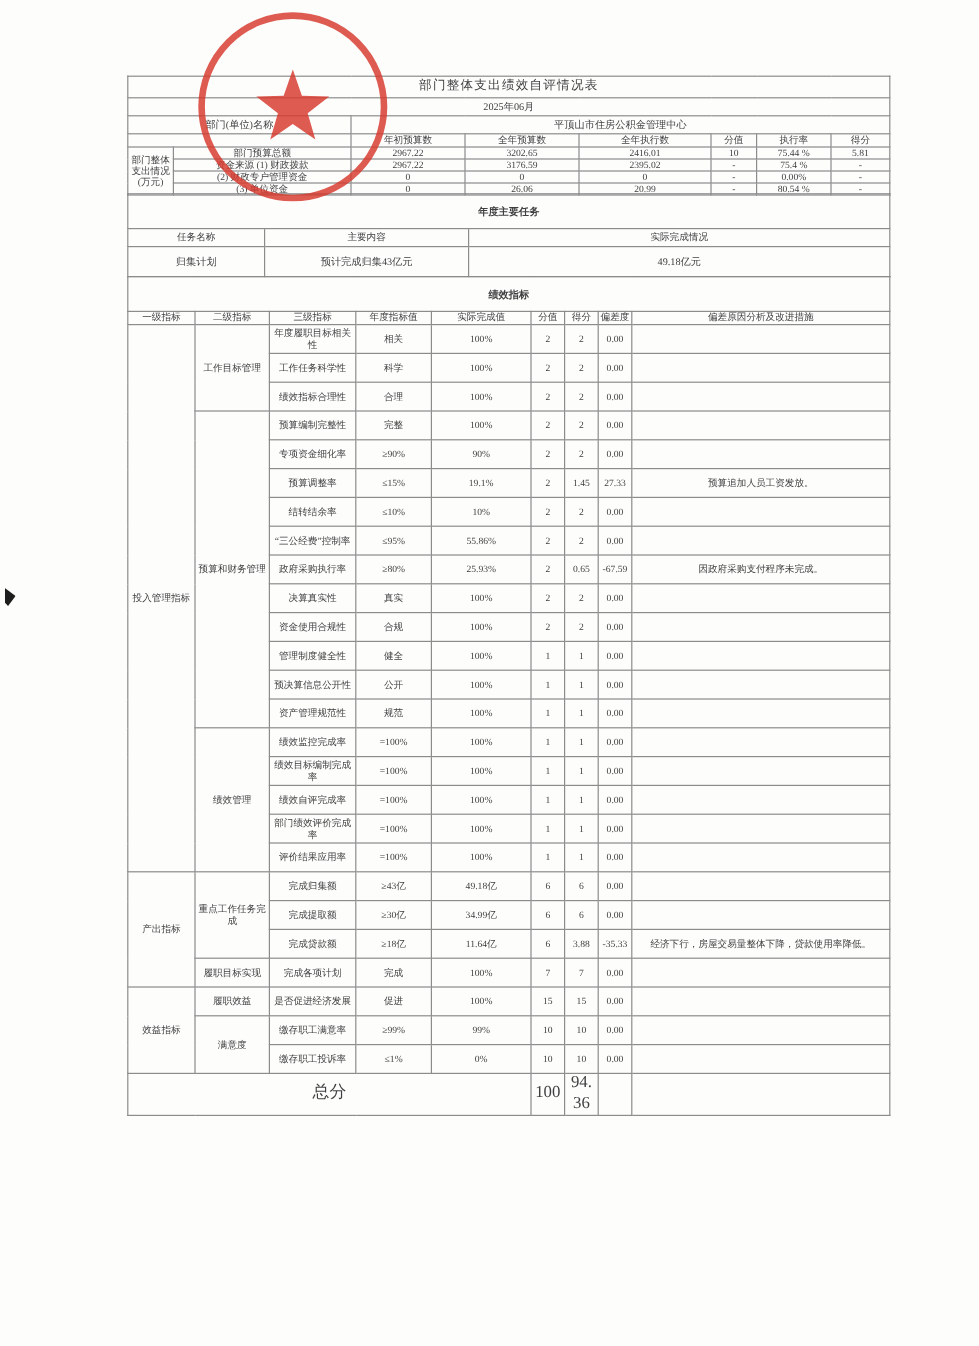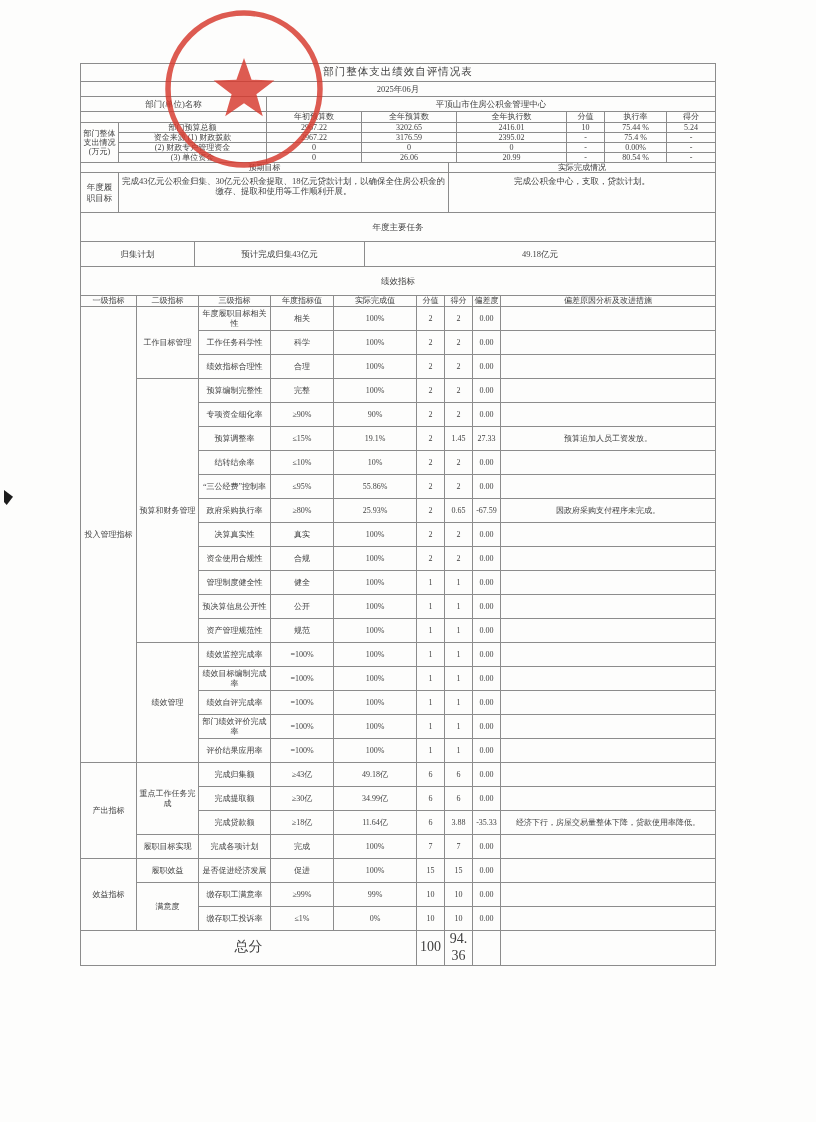--- a/index.html
+++ b/index.html
@@ -3,37 +3,37 @@
 <meta charset="utf-8">
 <style>
   :root { --stamp-color:#d7382c; --line:#8c8c8c; --ink:#3f3f3f; }
   html,body { margin:0; padding:0; }
   body {
     width:816px; height:1122px; position:relative;
     background:#fdfdfc; overflow:hidden;
     font-family:"Liberation Serif","DejaVu Serif",serif;
     color:var(--ink);
   }
-  .sheet { position:absolute; left:80px; top:64px; width:635px; }
+  .sheet { position:absolute; left:106px; top:64px; width:635px; }
   table { border-collapse:collapse; table-layout:fixed; width:635px; margin-top:-1px; }
   td {
     border:1px solid var(--line);
     text-align:center; vertical-align:middle;
     font-size:8.5px; line-height:1.2; padding:0 2px;
     overflow:hidden; word-break:break-all;
   }
   tr.title-row td { height:17px; font-size:10.5px; letter-spacing:1px; }
   tr.date-row td { height:14px;font-family:Liberation Serif, serif; }
   tr.name-row td { height:14px; }
   tr.colhead-row td { height:10px; font-size:8px; line-height:10px; padding:0 1px; }
   tr.budget-data td { height:9px; font-size:8px; line-height:9px; padding:0 1px; }
   .goals-head td { height:9px; font-size:8px; line-height:9px; }
   .goals-body td { height:36px; vertical-align:top; padding-top:3px; }
   .goals-body td.mid { vertical-align:middle; padding-top:0; }
-  tr.band td { height:28px; font-size:8.5px; }
+  tr.band td { height:28px; font-size:8.5px;font-weight:bold; }
   tr.task-head td { height:14px; font-size:8px; }
   #tasks-body tr td { height:24px;margin-top:48px; }
   tr.ind-head td { height:10px; font-size:8px; line-height:10px; padding:0 1px;margin-top:44px; }
   #ind-body tr td { height:23px; font-size:8px; padding:0 2px; }
   tr.total-row td { height:20px; font-size:14px;margin-top:36px; }
   .remark { font-size:8px; }
   
   .stamp { position:absolute; left:156px; top:2px; width:176px; height:174px;
            opacity:.82; pointer-events:none; }
   .stamp * { fill:none; }
@@ -84,21 +84,21 @@
     </tbody>
     <tbody id="budget-body">
         <tr class="budget-data">
           <td rowspan="4">部门整体支出情况(万元)</td>
           <td>部门预算总额</td>
           <td>2967.22</td>
           <td>3202.65</td>
           <td>2416.01</td>
           <td>10</td>
           <td>75.44 %</td>
-          <td>5.24</td>
+          <td>5.81</td>
         </tr>
         <tr class="budget-data">
           <td>资金来源 (1) 财政拨款</td>
           <td>2967.22</td>
           <td>3176.59</td>
           <td>2395.02</td>
           <td>-</td>
           <td>75.4 %</td>
           <td>-</td>
         </tr>
@@ -123,41 +123,37 @@
       </tbody>
   </table>
 
   <table>
     <colgroup>
       <col style="width:38px">
         <col style="width:330px">
         <col style="width:267px">
     </colgroup>
     <tbody>
-      <tr class="goals-head">
-        <td colspan="2">预期目标</td>
-        <td>实际完成情况</td>
-      </tr>
-      <tr class="goals-body">
-        <td class="mid">年度履职目标</td>
-        <td>完成43亿元公积金归集、30亿元公积金提取、18亿元贷款计划，以确保全住房公积金的缴存、提取和使用等工作顺利开展。</td>
-        <td>完成公积金中心，支取，贷款计划。</td>
-      </tr>
     </tbody>
   </table>
 
   <table>
     <colgroup>
       <col style="width:114px">
         <col style="width:170px">
         <col style="width:351px">
     </colgroup>
     <tbody>
       <tr class="band">
         <td colspan="3">年度主要任务</td>
+      </tr>
+      <tr class="task-head">
+        <td>任务名称</td>
+        <td>主要内容</td>
+        <td>实际完成情况</td>
       </tr>
     </tbody>
     <tbody id="tasks-body">
         <tr>
           <td>归集计划</td>
           <td>预计完成归集43亿元</td>
           <td>49.18亿元</td>
         </tr>
       </tbody>
   </table>

